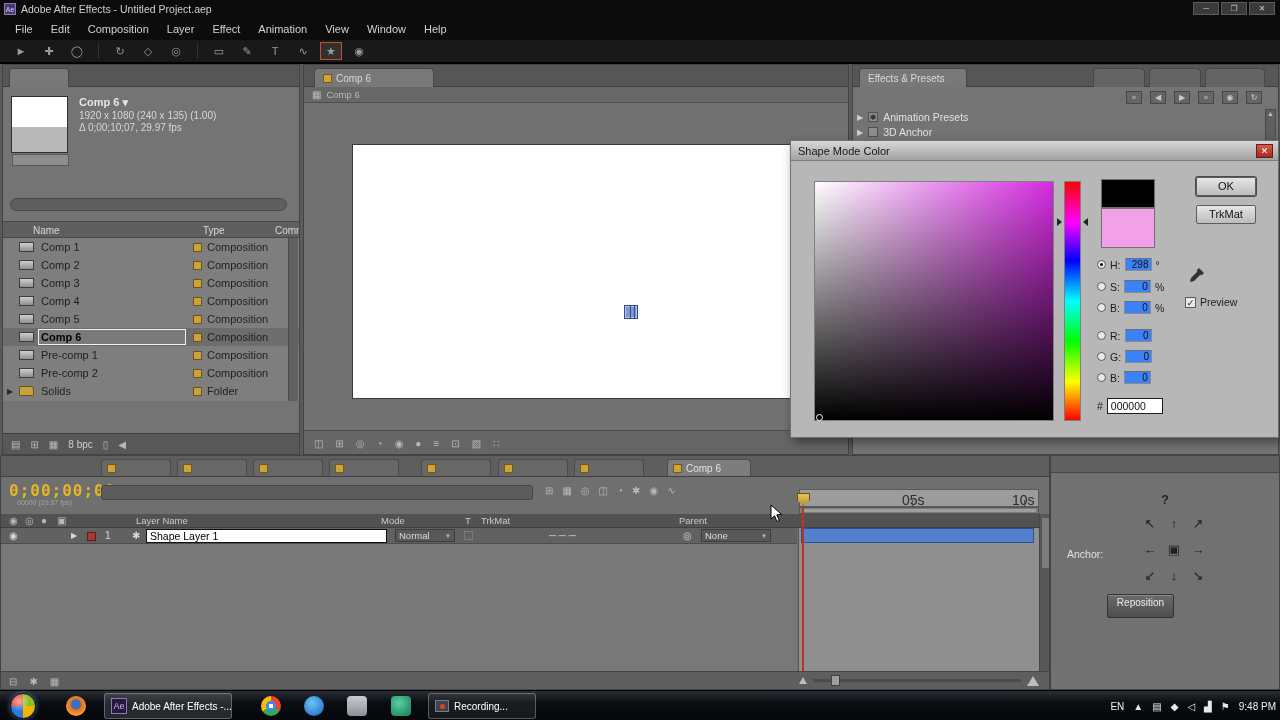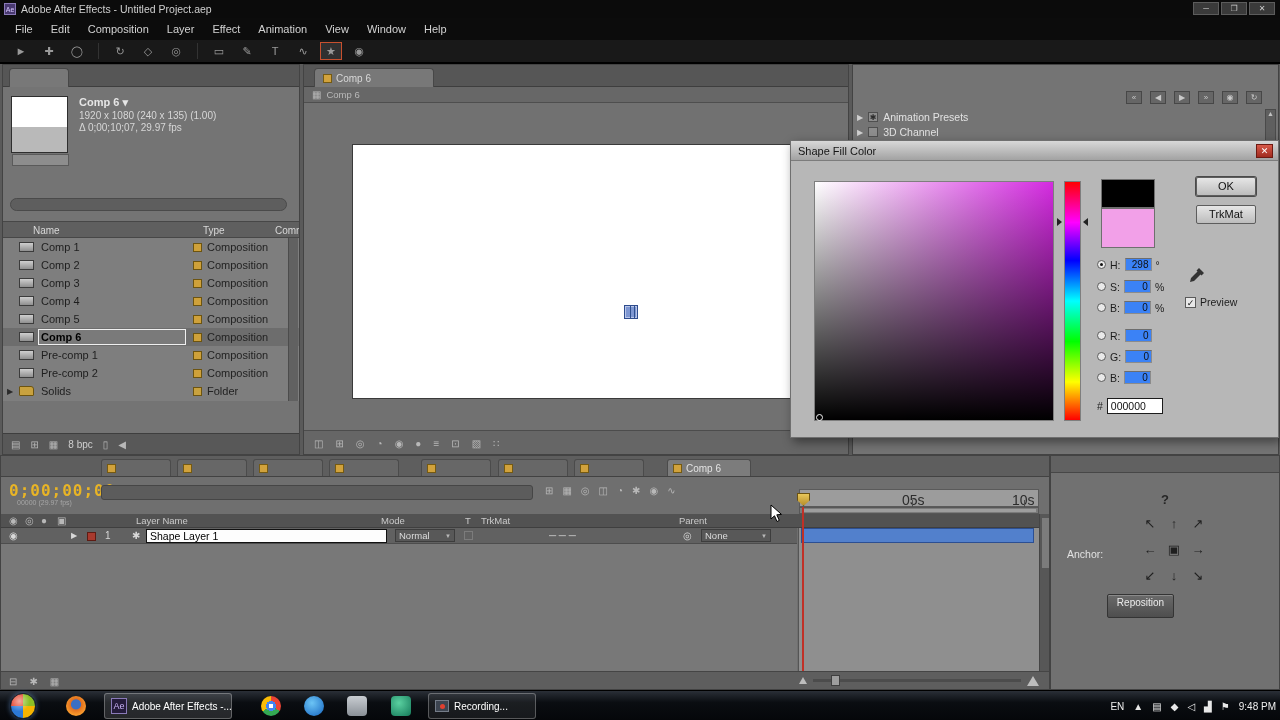--- a/index.html
+++ b/index.html
@@ -312,44 +312,52 @@
       <span class="icn">◉</span>
       <span class="icn">●</span>
       <span class="icn">≡</span>
       <span class="icn">⊡</span>
       <span class="icn">▧</span>
       <span class="icn">∷</span>
     </div>
   </div>
 
   <div id="right-panel" class="panel">
+    <div class="tabstrip">
+      <span class="ptab" style="left:6px;width:108px">
+        <span>Effects &amp; Presets</span>
+      </span>
+      <span class="ptab ghost" style="left:240px;width:52px"></span>
+      <span class="ptab ghost" style="left:296px;width:52px"></span>
+      <span class="ptab ghost" style="left:352px;width:60px"></span>
+    </div>
     <div id="transport">
       <span class="trbtn">«</span>
       <span class="trbtn">◀</span>
       <span class="trbtn">▶</span>
       <span class="trbtn">»</span>
       <span class="trbtn">◉</span>
       <span class="trbtn">↻</span>
     </div>
     <div class="fxrow" style="top:45px">
       <span class="fxtwirl">▶</span>
       <span class="fxchip">✱</span>
       <span>Animation Presets</span>
     </div>
     <div class="fxrow" style="top:60px">
       <span class="fxtwirl">▶</span>
       <span class="fxchip"></span>
-      <span>3D Channel</span>
+      <span>3D Anchor</span>
     </div>
     <div id="fx-scroll" class="abs">▲</div>
   </div>
 
   <div id="dialog" class="abs">
     <div id="dlg-title">
-      <span>Shape Fill Color</span>
+      <span>Shape Mode Color</span>
     </div>
     <div id="dlg-close">✕</div>
     <div id="sv-square" class="abs">
       <div id="sv-cursor" class="abs" style="left:1px;top:232px"></div>
     </div>
     <div id="hue-strip" class="abs"></div>
     <div id="hue-mark-l" class="hue-mark"></div>
     <div id="hue-mark-r" class="hue-mark"></div>
     <div class="swatch abs" style="top: 38px; height: 29px; background: rgb(0, 0, 0);"></div>
     <div class="swatch abs" style="top: 67px; height: 40px; background: rgb(242, 160, 232);"></div>

